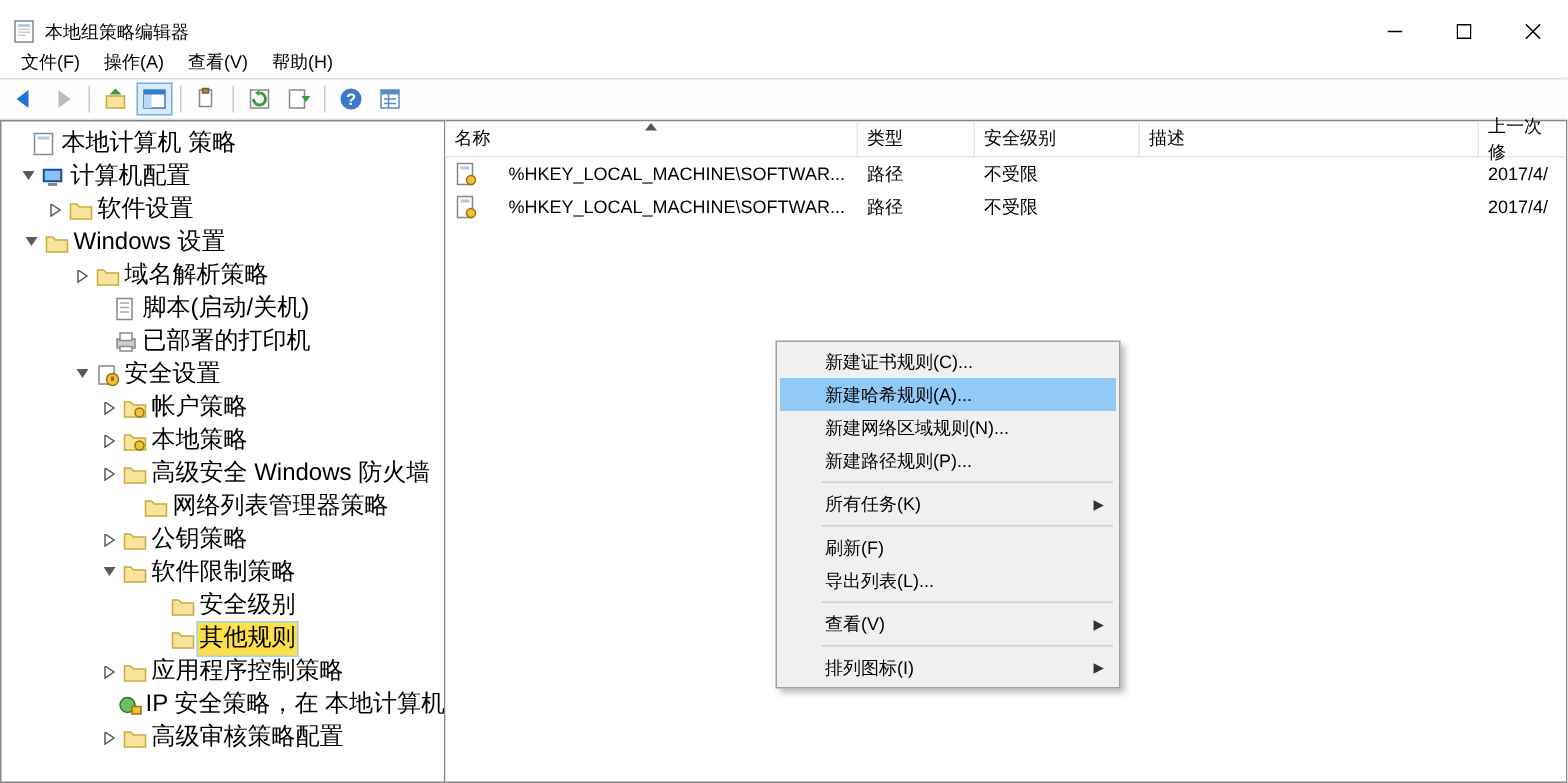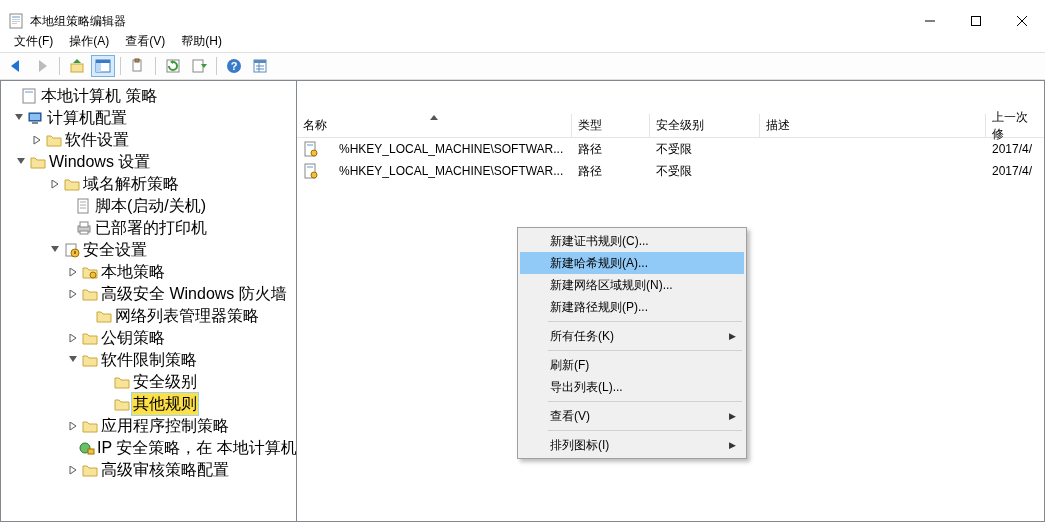--- a/index.html
+++ b/index.html
@@ -32,21 +32,21 @@
 .main { display:flex; height: calc(522px - 30px - 22px - 28px); }
 .treepane { width: 297px; border:1px solid #828790; overflow:hidden; padding-top:4px; background:#fff;}
 .listpane { flex:1; border:1px solid #828790; border-left:none; background:#fff; position:relative;}
 .tree { font-size: 16px; line-height: 22px; }
 .row { display:flex; align-items:center; height:22px; white-space:nowrap; }
 .row .tw { width:16px; display:inline-flex; align-items:center; justify-content:center; font-size:10px; color:#555; font-family: monospace;}
 .row .ic { width:18px; display:inline-flex; align-items:center; justify-content:center;}
 .row .lbl { padding: 0 2px; }
 .row.selected { }
 .row.selected .lbl { background:#fde047; border:1px solid #99d1ff; padding:0 1px; }
-.columns { display:flex; height:24px; border-bottom:1px solid #e5e5e5; background:#fff; align-items:center;margin-top:33px;}
+.columns { display:flex; height:24px; border-bottom:1px solid #e5e5e5; background:#fff; align-items:center;}
 .columns .col { padding: 0 6px; border-right:1px solid #e5e5e5; height:100%; display:flex; align-items:center; font-size:12px; position:relative;}
 .col.sorted::after { content:""; position:absolute; top:1px; left:50%; transform:translateX(-50%); border-left:4px solid transparent; border-right:4px solid transparent; border-bottom:5px solid #555;}
 .listrow { display:flex; height:22px; align-items:center;}
 .listrow .cell { padding: 0 6px; display:flex; align-items:center; gap:20px; overflow:hidden; white-space:nowrap;}
 .ctxmenu { position:absolute; background:#f0f0f0; border:1px solid #a0a0a0; box-shadow: 3px 3px 4px rgba(0,0,0,0.25); padding:2px; width:230px;}
 .ctxmenu .mi { height:22px; display:flex; align-items:center; padding: 0 24px 0 30px; position:relative;}
 .ctxmenu .mi.highlight { background:#91c9f7;}
 .ctxmenu .mi.sub::after { content:"▶"; position:absolute; right:8px; font-size:9px; color:#333;}
 .ctxmenu .msep { height:1px; background:#d0d0d0; margin:3px 2px 3px 28px;}
 
@@ -263,20 +263,34 @@
         <span class="ic">
             <svg width="16" height="16">
               <rect x="2" y="2" width="10" height="12" fill="#fff" stroke="#888"></rect>
               <circle cx="11" cy="11" r="4" fill="#f0c040" stroke="#a07000"></circle>
               <rect x="10" y="9" width="2" height="3" fill="#a07000"></rect>
             </svg>
           </span>
         <span class="lbl">安全设置</span>
       </div>
 
+      <div class="row" style="padding-left:64px">
+        <span class="tw">
+            <svg width="9" height="9">
+              <polygon points="1,0 7,4 1,8" fill="none" stroke="#595959"></polygon>
+            </svg>
+          </span>
+        <span class="ic">
+            <svg width="16" height="14">
+              <path d="M1 3 L5 3 L7 5 L15 5 L15 13 L1 13 Z" fill="#f7e39a" stroke="#caa93b"></path>
+              <circle cx="11" cy="10" r="3" fill="#f0c040" stroke="#a07000"></circle>
+            </svg>
+          </span>
+        <span class="lbl">帐户策略</span>
+      </div>
 
       <div class="row" style="padding-left:64px">
         <span class="tw">
             <svg width="9" height="9">
               <polygon points="1,0 7,4 1,8" fill="none" stroke="#595959"></polygon>
             </svg>
           </span>
         <span class="ic">
             <svg width="16" height="14">
               <path d="M1 3 L5 3 L7 5 L15 5 L15 13 L1 13 Z" fill="#f7e39a" stroke="#caa93b"></path>

